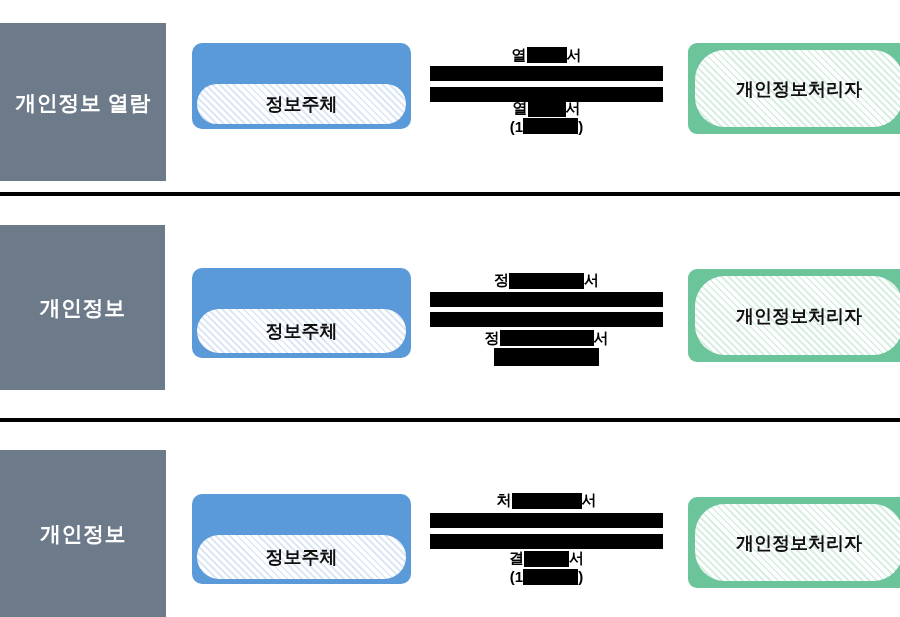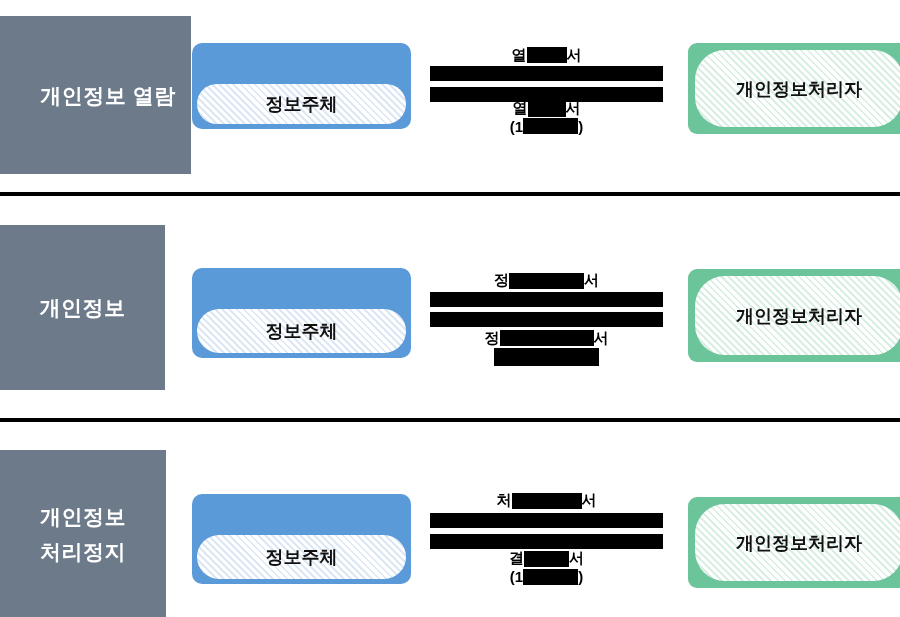--- a/index.html
+++ b/index.html
@@ -8,21 +8,21 @@
     font-family:"Liberation Sans","DejaVu Sans",sans-serif; overflow:hidden;
   }
 
   
   .section-label {
     position:absolute; left:0; background:var(--section-bg,#6d7a89);
     color:var(--label-text,#ffffff); display:flex; flex-direction:column;
     align-items:center; justify-content:center; text-align:center;
     font-weight:bold; font-size:21px; line-height:35px; letter-spacing:0.5px;
   }
-  .s1 { top:16px;   width:166px; height:158px;padding-left:25px; }
+  .s1 { top:23px;   width:166px; height:158px; }
   .s2 { top:225px; width:165px; height:165px; }
   .s3 { top:450px; width:166px; height:167px; }
 
   
   .divider { position:absolute; left:0; width:900px; height:4px; background:#000; }
   .d1 { top:192px; } .d2 { top:418px; }
 
   
   .node { position:absolute; display:flex; }
   .subject  { background:var(--subject-border,#5b9ad8);  border-radius:10px; padding:5px; }
@@ -119,21 +119,20 @@
     <span>정</span>
       <span class="redact w94"></span>
       <span>서</span>
   </div>
   <div class="f2-noteblock"></div>
 
   <div class="divider d2"></div>
 
   <div class="section-label s3">
     <div>개인정보</div>
-    <div>처리정지</div>
   </div>
   <div class="node subject sub3">
     <div class="node-inner">정보주체</div>
   </div>
   <div class="node processor pro3">
     <div class="node-inner">개인정보처리자</div>
   </div>
   <div class="flow-label f3-req">
     <span>처</span>
       <span class="redact w70"></span>

